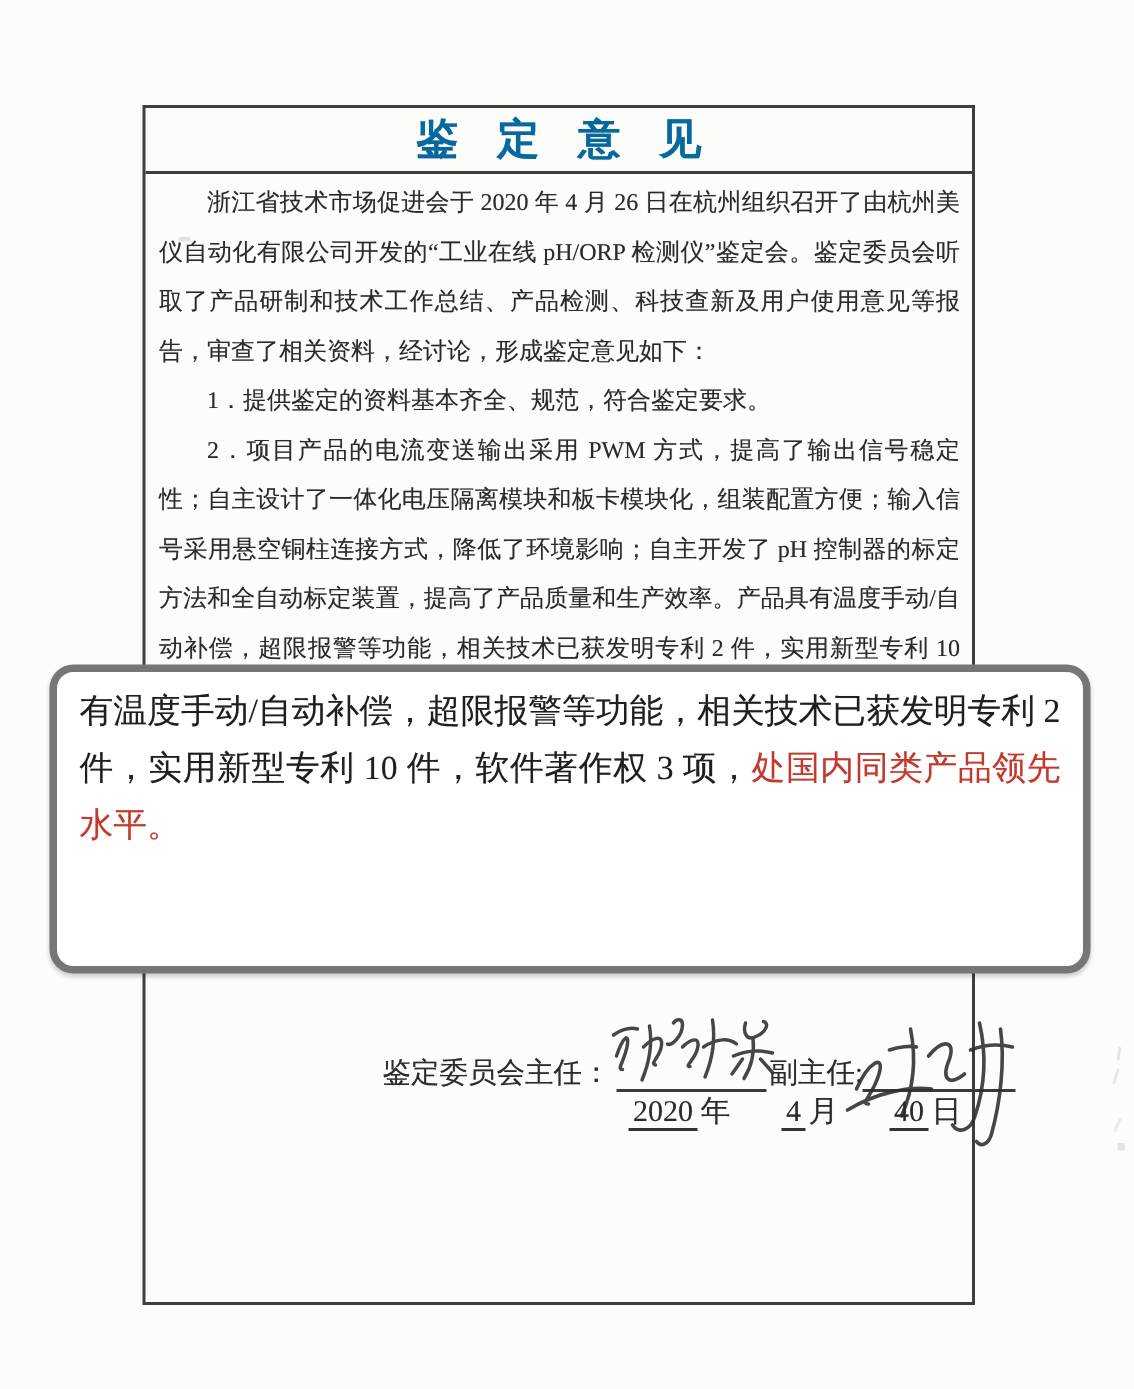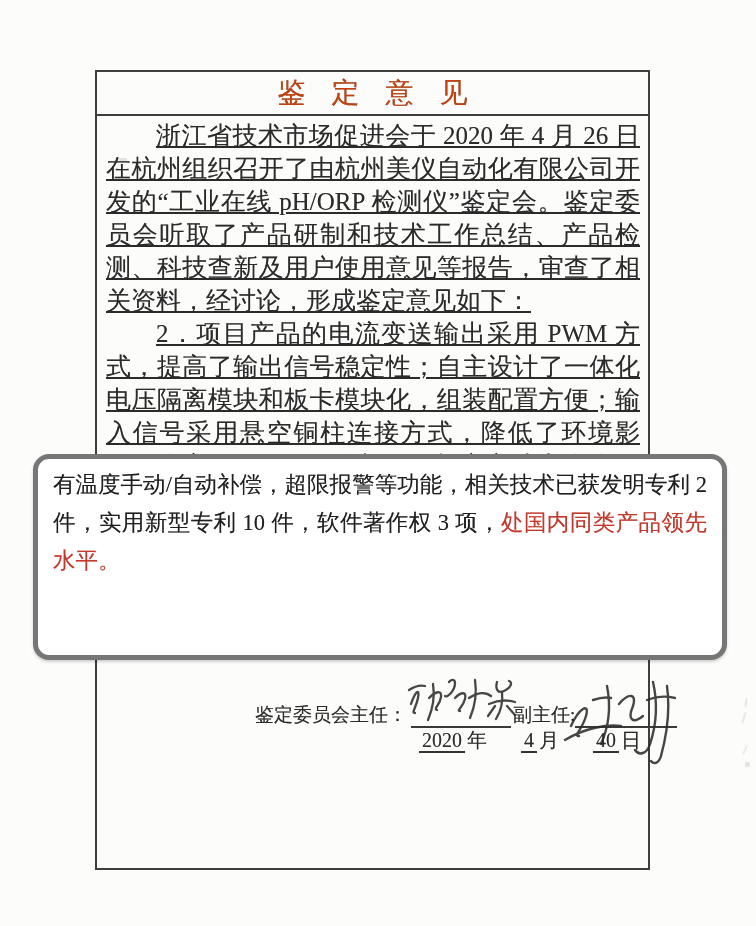--- a/index.html
+++ b/index.html
@@ -13,33 +13,33 @@
   
   .frame {
     position:absolute; left:95px; top:70px; width:555px; height:800px;
     border:2px solid #3e3e3e; background:#fcfcfb;
   }
   .title-band {
     height:44px; border-bottom:2px solid #3e3e3e;
     display:flex; align-items:center; justify-content:center;
   }
   .doc-title {
-    font-size:28px; font-weight:normal; color:#c2410c;
+    font-size:28px; font-weight:bold; color:#0369a1;
     letter-spacing:26px; padding-left:26px; white-space:nowrap;
     text-shadow:0 0 .5px rgba(0,0,0,.45);
   }
   .body-text {
     padding:3px 8px 0 9px;
-    font-size:25px; line-height:33px; text-align:justify;
-    color:#2b2b2b; text-shadow:0 0 .5px rgba(0,0,0,.35);text-decoration:underline;
+    font-size:16px; line-height:33px; text-align:justify;
+    color:#2b2b2b; text-shadow:0 0 .5px rgba(0,0,0,.35);
   }
   .body-text p { text-indent:2em; }
   
   .callout {
-    position:absolute; left:33px; top:454px; width:694px; height:206px;
+    position:absolute; left:33px; top:443px; width:694px; height:206px;
     background:#ffffff; border:5px solid #767676; border-radius:16px;
     padding:7px 15px 0 15px;
     font-size:22.5px; line-height:38px; text-align:justify;
     color:#1f1f1f; text-shadow:0 0 .5px rgba(0,0,0,.4);
     box-shadow:0 2px 3px rgba(0,0,0,.18);
   }
   .callout .p2 { text-indent:2em; }
   .red { color:#c13a2d; text-shadow:0 0 .5px rgba(193,58,45,.5); }
   
   .sig-row {
@@ -77,20 +77,21 @@
 <div id="page">
 
   <div class="frame">
 
     <div class="title-band">
       <span class="doc-title">鉴定意见</span>
     </div>
 
     <div class="body-text">
       <p>浙江省技术市场促进会于 2020 年 4 月 26 日在杭州组织召开了由杭州美仪自动化有限公司开发的“工业在线 pH/ORP 检测仪”鉴定会。鉴定委员会听取了产品研制和技术工作总结、产品检测、科技查新及用户使用意见等报告，审查了相关资料，经讨论，形成鉴定意见如下：</p>
+      <p>1．提供鉴定的资料基本齐全、规范，符合鉴定要求。</p>
       <p>2．项目产品的电流变送输出采用 PWM 方式，提高了输出信号稳定性；自主设计了一体化电压隔离模块和板卡模块化，组装配置方便；输入信号采用悬空铜柱连接方式，降低了环境影响；自主开发了 pH 控制器的标定方法和全自动标定装置，提高了产品质量和生产效率。产品具有温度手动/自动补偿，超限报警等功能，相关技术已获发明专利 2 件，实用新型专利 10 件，软件著作权 3 项，处国内同类产品领先水平。</p>
     </div>
 
     <div class="artifact a1"></div>
   </div>
 
   <div class="callout">
     <div class="p1"><span>有温度手动/自动补偿，超限报警等功能，相关技术已获发明专利 2 件，实用新型专利 10 件，软件著作权 3 项，</span><span class="red">处国内同类产品领先水平。</span></div>
   </div>
 

